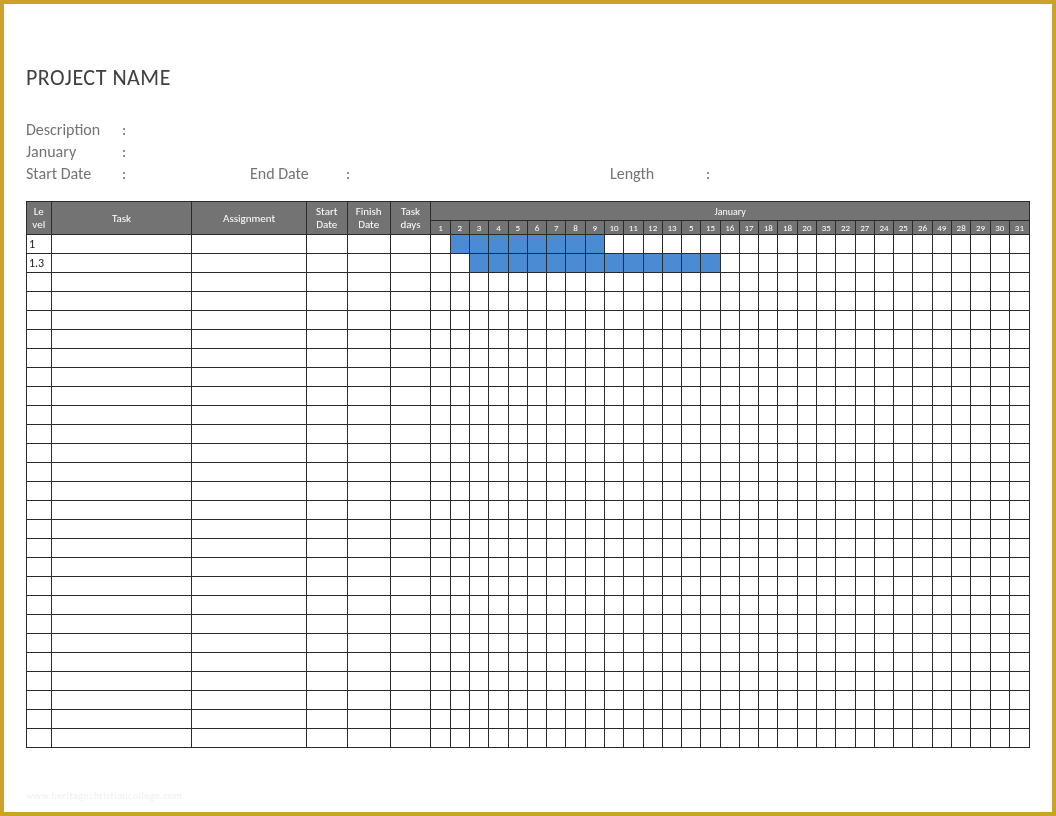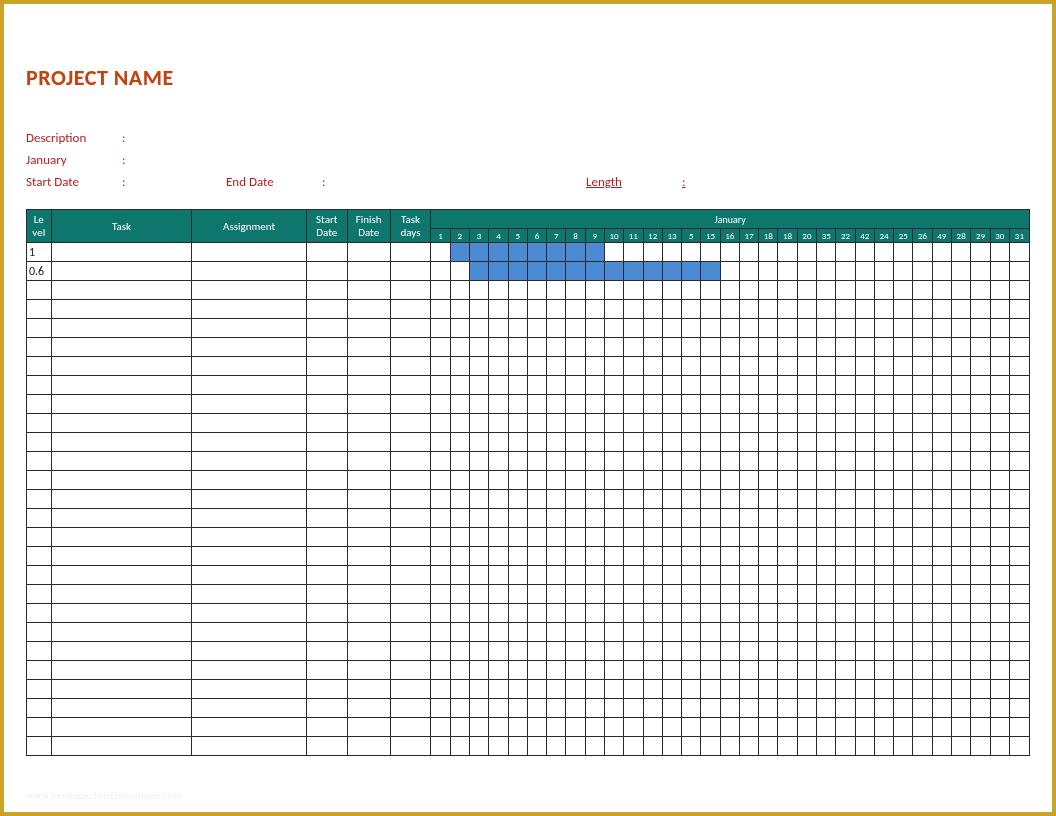--- a/index.html
+++ b/index.html
@@ -19,57 +19,57 @@
     position: relative;
   }
   .inner {
     position: absolute;
     left: 22px;
     right: 22px;
     top: 60px;
   }
   .title {
     font-size: 22px;
-    font-weight: 700;
-    color: #c2410c;
+    font-weight: 400;
+    color: #404040;
     letter-spacing: 0.5px;
-    margin-bottom: 36px;
+    margin-bottom: 28px;
   }
   .meta {
-    font-size: 13px;
-    color: #b91c1c;
+    font-size: 16px;
+    color: #737373;
     line-height: 22px;
   }
   .meta-row { display: flex; }
   .meta-label { width: 96px; }
   .meta-colon { width: 12px; }
   .meta-row.dates .group { display: flex; }
-  .meta-row.dates .group + .group { margin-left: 92px; }
-  .meta-row.dates .group.length { margin-left: 252px; text-decoration: underline; }
+  .meta-row.dates .group + .group { margin-left: 116px; }
+  .meta-row.dates .group.length { margin-left: 252px; }
 
   .gantt-wrap {
     margin-top: 16px;
   }
 
   table.gantt {
     border-collapse: collapse;
     table-layout: fixed;
     width: 100%;
     font-size: 11px;
     color: #1a1a1a;
   }
   table.gantt th, table.gantt td {
     border: 1px solid #2b2b2b;
     padding: 0;
     vertical-align: middle;
     text-align: center;
     overflow: hidden;
   }
   table.gantt thead th {
-    background: #0f766e;
+    background: #737373;
     color: #fff;
     font-weight: 400;
     font-size: 11px;
     height: 18px;
   }
   table.gantt thead tr.top th {
     height: 19px;
   }
   table.gantt thead th.month {
     font-size: 10px;
@@ -207,21 +207,21 @@
               <th class="daynum">13</th>
               <th class="daynum">5</th>
               <th class="daynum">15</th>
               <th class="daynum">16</th>
               <th class="daynum">17</th>
               <th class="daynum">18</th>
               <th class="daynum">18</th>
               <th class="daynum">20</th>
               <th class="daynum">35</th>
               <th class="daynum">22</th>
-              <th class="daynum">42</th>
+              <th class="daynum">27</th>
               <th class="daynum">24</th>
               <th class="daynum">25</th>
               <th class="daynum">26</th>
               <th class="daynum">49</th>
               <th class="daynum">28</th>
               <th class="daynum">29</th>
               <th class="daynum">30</th>
               <th class="daynum">31</th>
             </tr>
         </thead>
@@ -259,21 +259,21 @@
               <td></td>
               <td></td>
               <td></td>
               <td></td>
               <td></td>
               <td></td>
               <td></td>
               <td></td>
             </tr>
             <tr>
-              <td class="level">0.6</td>
+              <td class="level">1.3</td>
               <td></td>
               <td></td>
               <td></td>
               <td></td>
               <td></td>
               <td></td>
               <td></td>
               <td class="bar"></td>
               <td class="bar"></td>
               <td class="bar"></td>

